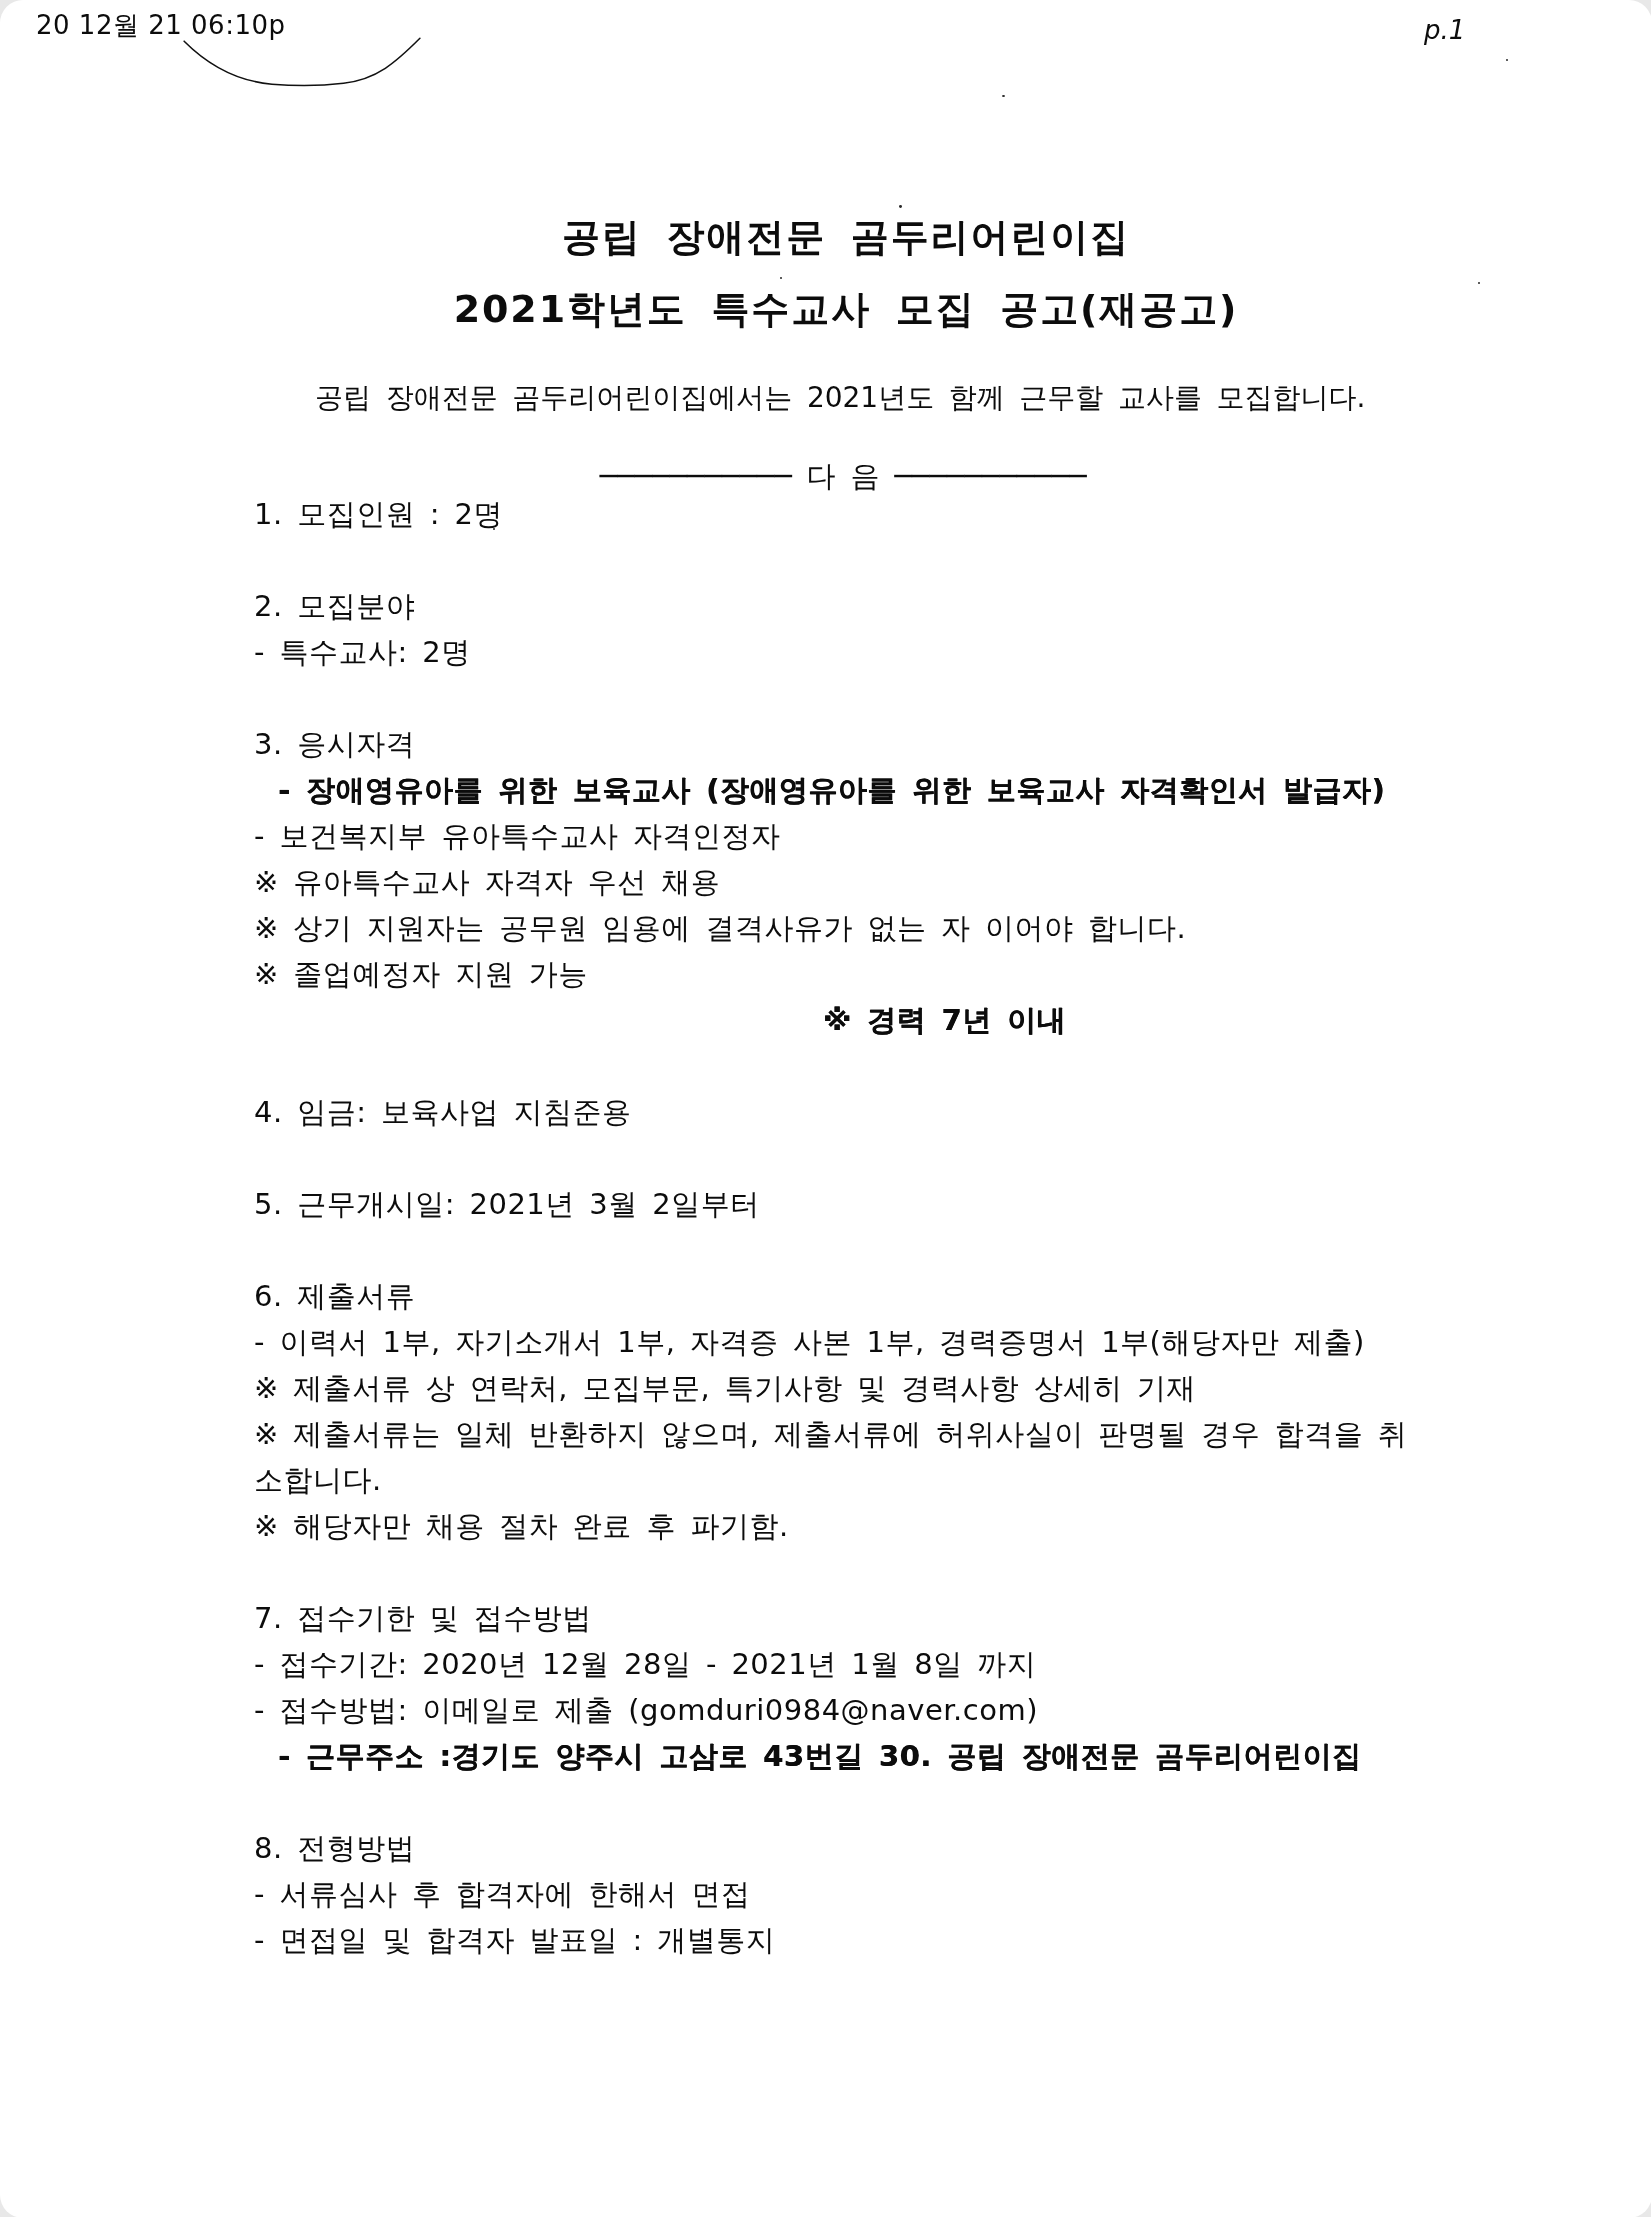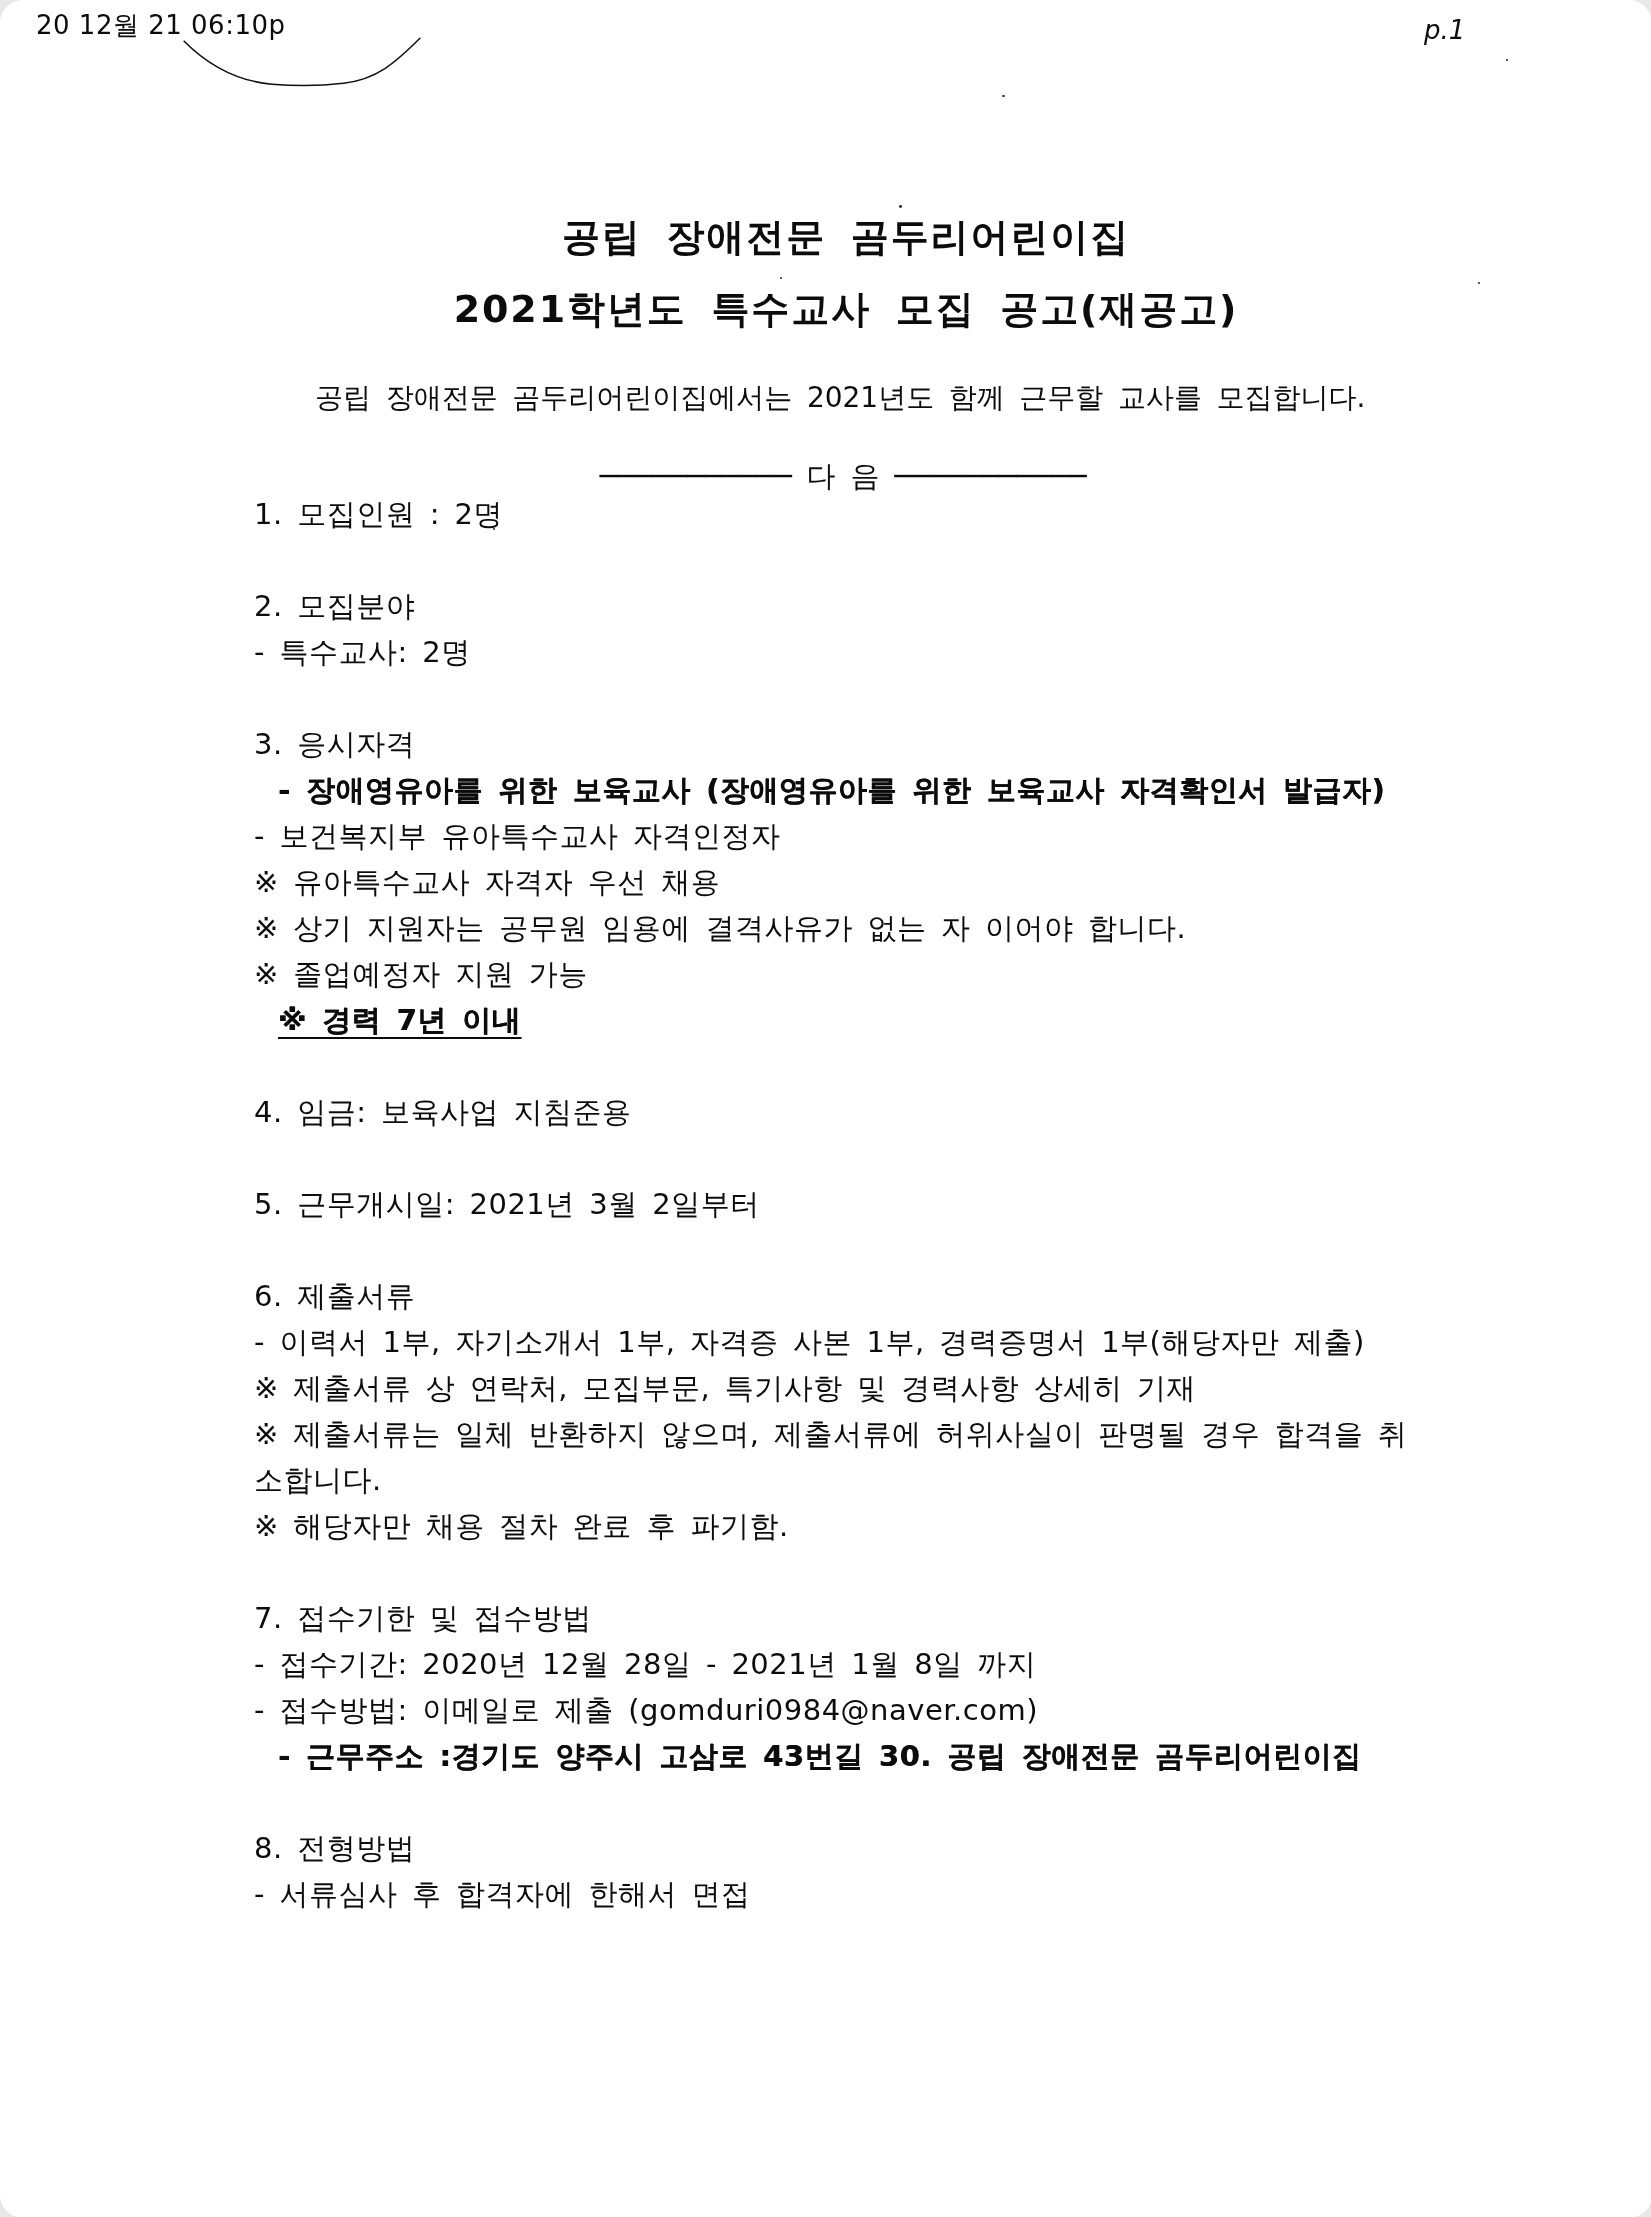--- a/index.html
+++ b/index.html
@@ -57,23 +57,23 @@
     height:46px; line-height:46px;
     font-size:29px; letter-spacing:0.5px; word-spacing:4.8px;
     white-space:pre;
   }
   .line.bold {
     font-weight:bold;
     text-shadow:0.4px 0 0 currentColor;
     margin-left:24px;
   }
   .line.underline {
-    text-decoration:underline;
     text-decoration-thickness:2.4px;
     text-underline-offset:6.7px;
+    text-align:center;
   }
 
   
   .speck { position:absolute; background:#2a2a2a; border-radius:50%; }
 </style>
 </head>
 <body>
 
 <div class="page">
 
@@ -127,20 +127,21 @@
       </div>
       <div class="section">
         <div class="line">7. 접수기한 및 접수방법</div>
         <div class="line">- 접수기간: 2020년 12월 28일 - 2021년 1월 8일 까지</div>
         <div class="line">- 접수방법: 이메일로 제출 (gomduri0984@naver.com)</div>
         <div class="line bold">- 근무주소 :경기도 양주시 고삼로 43번길 30. 공립 장애전문 곰두리어린이집</div>
       </div>
       <div class="section">
         <div class="line">8. 전형방법</div>
         <div class="line">- 서류심사 후 합격자에 한해서 면접</div>
+        <div class="line">- 면접일 및 합격자 발표일 : 개별통지</div>
       </div>
     </div>
 
   <div class="speck" style="left:899px; top:205px; width:2.9px; height:2.9px;"></div>
   <div class="speck" style="left:780px; top:277px; width:1.9px; height:1.9px;"></div>
   <div class="speck" style="left:1002px; top:95px;  width:2.9px; height:1.9px;"></div>
   <div class="speck" style="left:493px; top:528px; width:1.9px; height:1.9px;"></div>
   <div class="speck" style="left:1506px; top:59px;  width:1.9px; height:1.9px;"></div>
   <div class="speck" style="left:1478px; top:282px; width:1.9px; height:1.9px;"></div>
 

